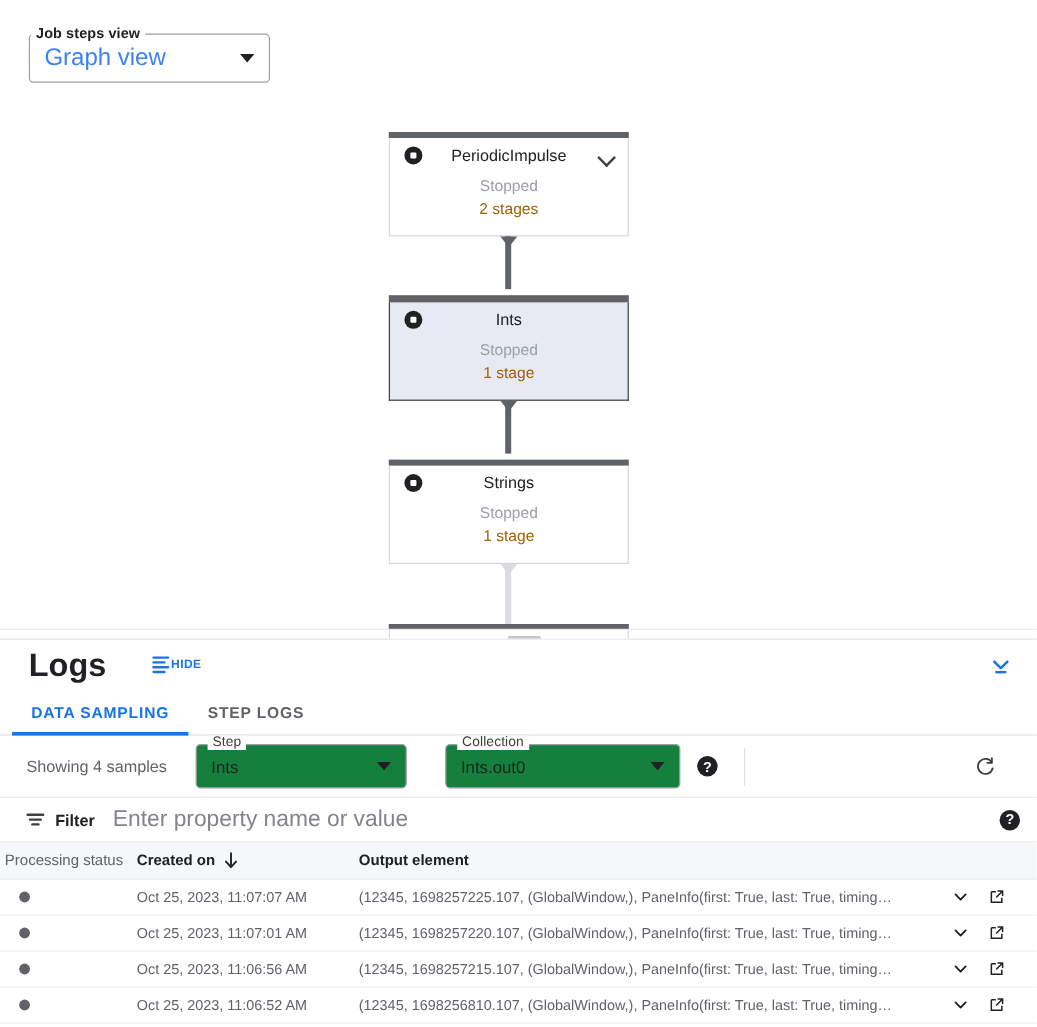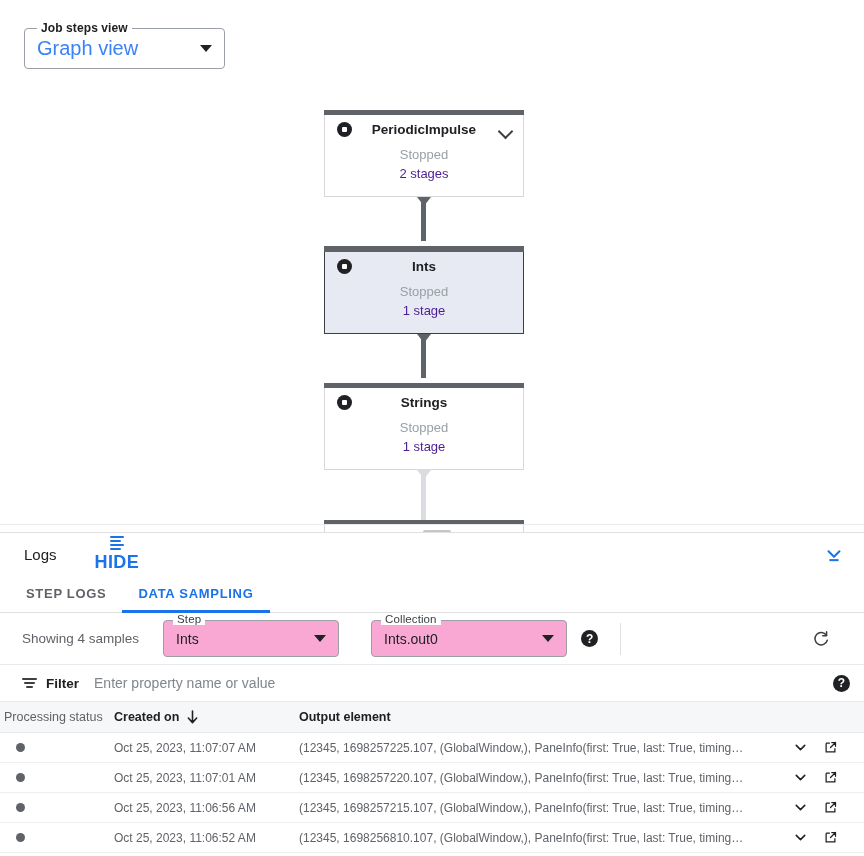--- a/index.html
+++ b/index.html
@@ -24,21 +24,21 @@
   
   .view-select {
     position: absolute; left: 24px; top: 28px;
     width: 201px; height: 41px;
     border: 1px solid #9aa0a6; border-radius: 4px;
     background: #fff;
     display: flex; align-items: center;
     padding: 0 12px;
   }
   .view-select .legend {
-    position: absolute; left: 12px; top: -8px;
+    position: absolute; left: 1px; top: -8px;
     background: #fff; padding: 0 4px;
     font-size: 12px; font-weight: 700; color: #202124;
     letter-spacing: .1px;
   }
   .view-select .value {
     font-size: 20px; color: #3b82f6; flex: 1;
   }
   .caret-down {
     width: 0; height: 0;
     border-left: 6px solid transparent;
@@ -85,40 +85,40 @@
     width: 15px; height: 15px;
     border-radius: 50%;
     background: #202124;
     display: flex; align-items: center; justify-content: center;
   }
   .node .stop-ico::after {
     content: ""; width: 5px; height: 5px; background: #fff; border-radius: 1px;
   }
   .node .ntitle {
     width: 100%; text-align: center;
-    font-size: 13.5px; font-weight: 700; color: #202124;
+    font-size: 13.5px; font-weight: 400; color: #202124;
     line-height: 30px;
   }
   .node .chev {
     position: absolute; right: 11px; top: 10px;
     width: 12px; height: 12px;
   }
   .node .chev::before {
     content: "";
     position: absolute; left: 0; top: 1px;
     width: 9px; height: 9px;
     border-right: 2px solid #3c4043;
     border-bottom: 2px solid #3c4043;
     transform: rotate(45deg);
   }
   .node .nstatus {
     font-size: 13px; color: #9aa0a6; line-height: 19px;
   }
   .node .nstages {
-    font-size: 13px; color: #4c1d95; line-height: 19px;
+    font-size: 13px; color: #a16207; line-height: 19px;
   }
   .node.selected {
     background: #e7eaf3;
     border: 1px solid #3c4043;
     border-top: none;
   }
   .node.selected .topbar { background: #5f6368; top: -6px; height: 6px; }
 
   
   .edge {
@@ -166,28 +166,28 @@
     background: #fff;
     flex: 1;
     display: flex; flex-direction: column;
     overflow: hidden;
   }
   .logs-header {
     height: 42px; position: relative;
     display: flex; align-items: center;
     padding: 0 14px 0 24px;
   }
-  .logs-title { font-size: 15px; color: #202124; font-weight: 400; }
+  .logs-title { font-size: 27px; color: #202124; font-weight: 700; }
   .hide-btn {
     display: flex; align-items: center; gap: 2px;
     margin-left: 38px;
     background: none; border: none; cursor: pointer;
     color: #1a73e8;
     font-family: "Liberation Sans", sans-serif;
-    font-size: 18px; font-weight: 700; letter-spacing: .4px; flex-direction: column;
+    font-size: 10px; font-weight: 700; letter-spacing: .4px;
   }
   .hamburger { display: flex; flex-direction: column; gap: 2px; width: 14px; }
   .hamburger i { display: block; height: 2px; background: #1a73e8; border-radius: 1px; }
   .hamburger i:nth-child(2) { width: 11px; }
   .hamburger i:nth-child(3) { width: 14px; }
   .hamburger i:nth-child(4) { width: 11px; }
 
   .collapse-btn {
     position: absolute; right: 16px; top: 8px;
     width: 28px; height: 28px;
@@ -224,21 +224,21 @@
     display: flex; align-items: center;
     padding: 0 14px 0 22px;
     border-bottom: 1px solid #e8eaed;
     position: relative;
   }
   .showing-text { font-size: 13.5px; color: #5f6368; margin-right: 24px; }
   .m-select {
     position: relative;
     height: 37px; border: 1px solid #9aa0a6; border-radius: 4px;
     display: flex; align-items: center; padding: 0 12px;
-    background: #f9a8d4;
+    background: #15803d;
   }
   .m-select .legend {
     position: absolute; left: 9px; top: -8px;
     background: #fff; padding: 0 4px;
     font-size: 11.5px; color: #3c4043; letter-spacing: .1px;
   }
   .m-select .value { font-size: 14px; color: #202124; flex: 1; }
   .m-select.step { width: 176px; }
   .m-select.collection { width: 196px; margin-left: 32px; }
   .help-ico {
@@ -270,21 +270,21 @@
   .funnel { width: 15px; height: 11px; display: flex; flex-direction: column; gap: 2px; justify-content: center; }
   .funnel i { display: block; height: 2px; background: #3c4043; border-radius: 1px; }
   .funnel i:nth-child(1) { width: 15px; }
   .funnel i:nth-child(2) { width: 11px; margin-left: 2px; }
   .funnel i:nth-child(3) { width: 7px; margin-left: 4px; }
   .filter-label { font-size: 13.5px; font-weight: 700; color: #202124; margin-left: 9px; }
   .filter-input {
     margin-left: 15px; flex: 1;
     border: none; outline: none;
     font-family: "Liberation Sans", sans-serif;
-    font-size: 14px; color: #1d4ed8; background: transparent;
+    font-size: 19px; color: #1d4ed8; background: transparent;
   }
   .filter-input::placeholder { color: #80868b; }
   .filter-help { margin-left: 10px; }
 
   
   .table { flex: 1; overflow: hidden; }
   .thead {
     height: 31px; background: #f6f7f8;
     display: flex; align-items: center;
     border-bottom: 1px solid #e8eaed;
@@ -391,22 +391,22 @@
       </button>
       <button class="collapse-btn">
         <svg width="22" height="22" viewBox="0 0 24 24">
           <path d="M6 8 L12 14 L18 8" fill="none" stroke="#1a73e8" stroke-width="2.2" stroke-linecap="round" stroke-linejoin="round"></path>
           <rect x="7" y="16.5" width="10" height="2.2" fill="#1a73e8"></rect>
         </svg>
       </button>
     </div>
 
     <div class="tabs">
+      <button class="tab active">DATA SAMPLING</button>
       <button class="tab">STEP LOGS</button>
-      <button class="tab active">DATA SAMPLING</button>
     </div>
 
     <div class="sampling-bar">
       <span class="showing-text">Showing 4 samples</span>
 
       <div class="m-select step">
         <span class="legend">Step</span>
         <span class="value">Ints</span>
         <span class="caret-down"></span>
       </div>

